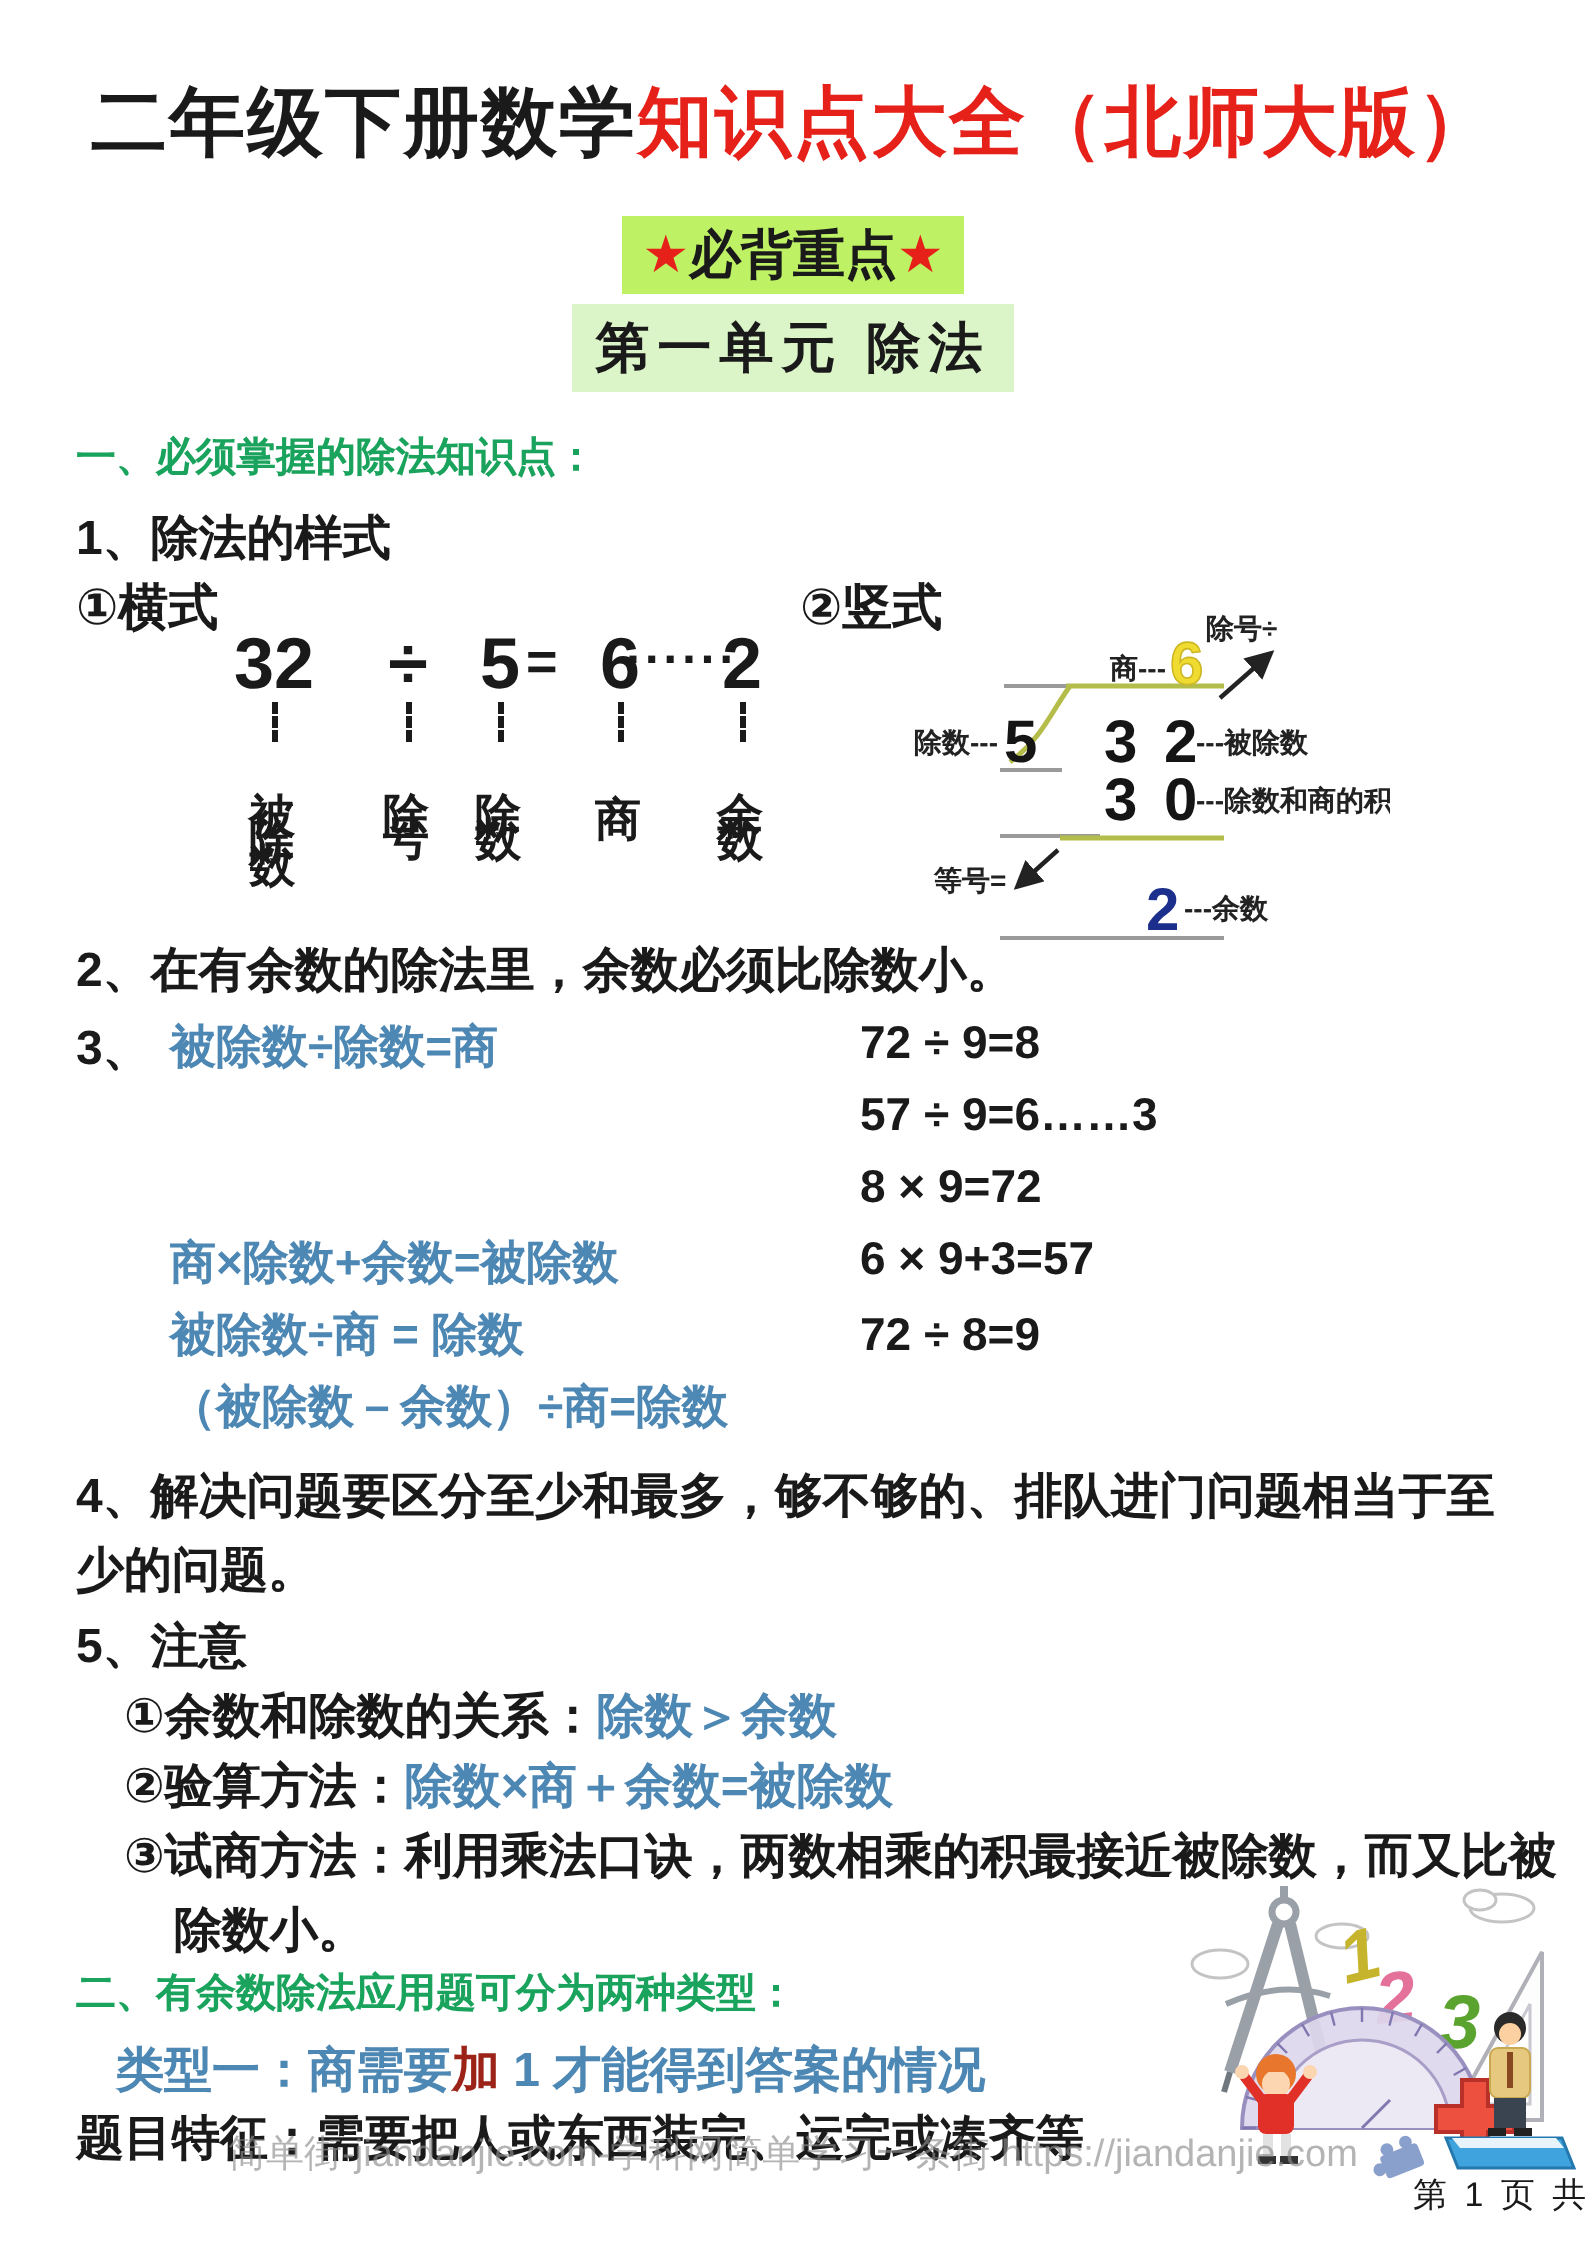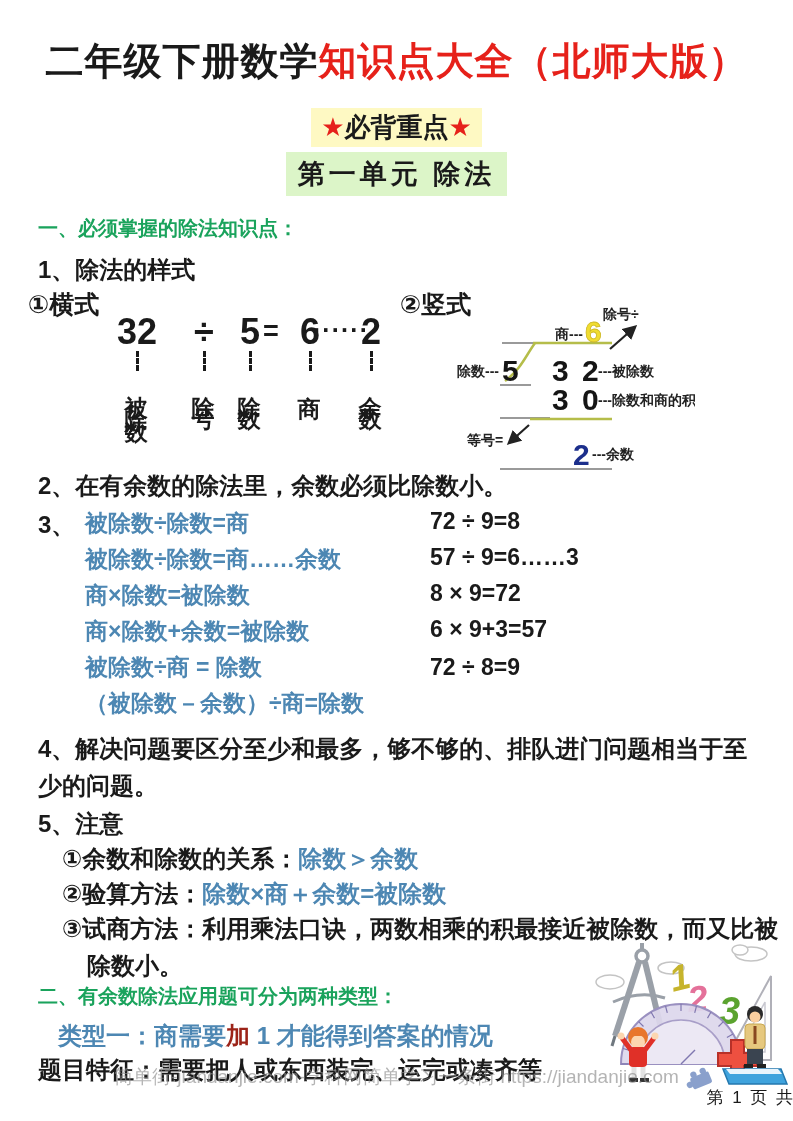--- a/index.html
+++ b/index.html
@@ -5,21 +5,21 @@
   html,body{margin:0;padding:0;background:#ffffff;}
   .page{
     position:relative;width:793px;height:1121px;margin:0 auto;background:#ffffff;
     font-family:"Liberation Sans","DejaVu Sans",sans-serif;color:#1a1a1a;overflow:hidden;
   }
   .abs{position:absolute;}
   
   .title{top:36px;left:0;width:100%;text-align:center;font-size:38px;font-weight:800;letter-spacing:1px;white-space:nowrap;}
   .t-red{color:#e6211a;}
   .subtitle{top:108px;left:0;width:100%;text-align:center;font-size:26px;font-weight:800;}
-  .subtitle .inner{display:inline-block;background:#fef9c3;padding:2px 10px;}
+  .subtitle .inner{display:inline-block;background:#bef264;padding:2px 10px;}
   .star{color:#e6211a;}
   .unit-wrap{top:152px;left:0;width:100%;text-align:center;}
   .unit-title{display:inline-block;background:#dcf5c8;font-size:27px;font-weight:800;padding:4px 12px;letter-spacing:4px;}
   
   .h-green{color:#1aa35c;font-size:20px;font-weight:800;}
   .body-txt{font-size:24px;font-weight:600;line-height:37px;}
   .blue{color:#4d87b3;}
   .dark-red{color:#9c2318;font-weight:800;}
   
   .eq{left:115px;top:316px;width:290px;height:152px;}
@@ -61,21 +61,21 @@
   </div>
 
   <div class="abs unit-wrap">
     <span class="unit-title">第一单元  除法</span>
   </div>
 
   <div class="abs h-green" style="left:38px;top:215px;">一、必须掌握的除法知识点：</div>
 
   <div class="abs body-txt" style="left:38px;top:251px;">1、除法的样式</div>
 
-  <div class="abs body-txt" style="left:28px;top:286px;font-size:25px;">①横式</div>
+  <div class="abs body-txt" style="left:38px;top:286px;font-size:25px;">①横式</div>
   <div class="abs body-txt" style="left:400px;top:286px;font-size:25px;">②竖式</div>
 
   <div class="abs eq">
     <div class="eq-col" style="left:4px;">
       <div class="eq-num">32</div>
       <div class="eq-dash"></div>
       <div class="eq-vlabel">被除数</div>
     </div>
     <div class="eq-col" style="left:71px;">
       <div class="eq-num">÷</div>
@@ -137,23 +137,21 @@
     <text class="sm" x="137" y="174">---余数</text>
     <line class="gline" x1="45" y1="184" x2="157" y2="184"></line>
   </svg>
 
   <div class="abs body-txt" style="left:38px;top:467px;">2、在有余数的除法里，余数必须比除数小。</div>
 
   <div class="abs" style="left:38px;top:506px;width:730px;height:220px;">
     <div class="abs body-txt" style="left:0;top:0;">3、</div>
     <div class="f-row-formula" style="top:2px;">被除数÷除数=商</div>
     <div class="f-row-example" style="top:2px;">72 ÷ 9=8</div>
-    <div class="f-row-formula" style="top:38px;">被除数÷除数=商……余数</div>
     <div class="f-row-example" style="top:38px;">57 ÷ 9=6……3</div>
-    <div class="f-row-formula" style="top:74px;">商×除数=被除数</div>
     <div class="f-row-example" style="top:74px;">8 × 9=72</div>
     <div class="f-row-formula" style="top:110px;">商×除数+余数=被除数</div>
     <div class="f-row-example" style="top:110px;">6 × 9+3=57</div>
     <div class="f-row-formula" style="top:146px;">被除数÷商 = 除数</div>
     <div class="f-row-example" style="top:148px;">72 ÷ 8=9</div>
     <div class="f-row-formula" style="top:182px;">（被除数－余数）÷商=除数</div>
   </div>
 
   <div class="abs body-txt" style="left:38px;top:730px;width:728px;">4、解决问题要区分至少和最多，够不够的、排队进门问题相当于至少的问题。</div>
 

